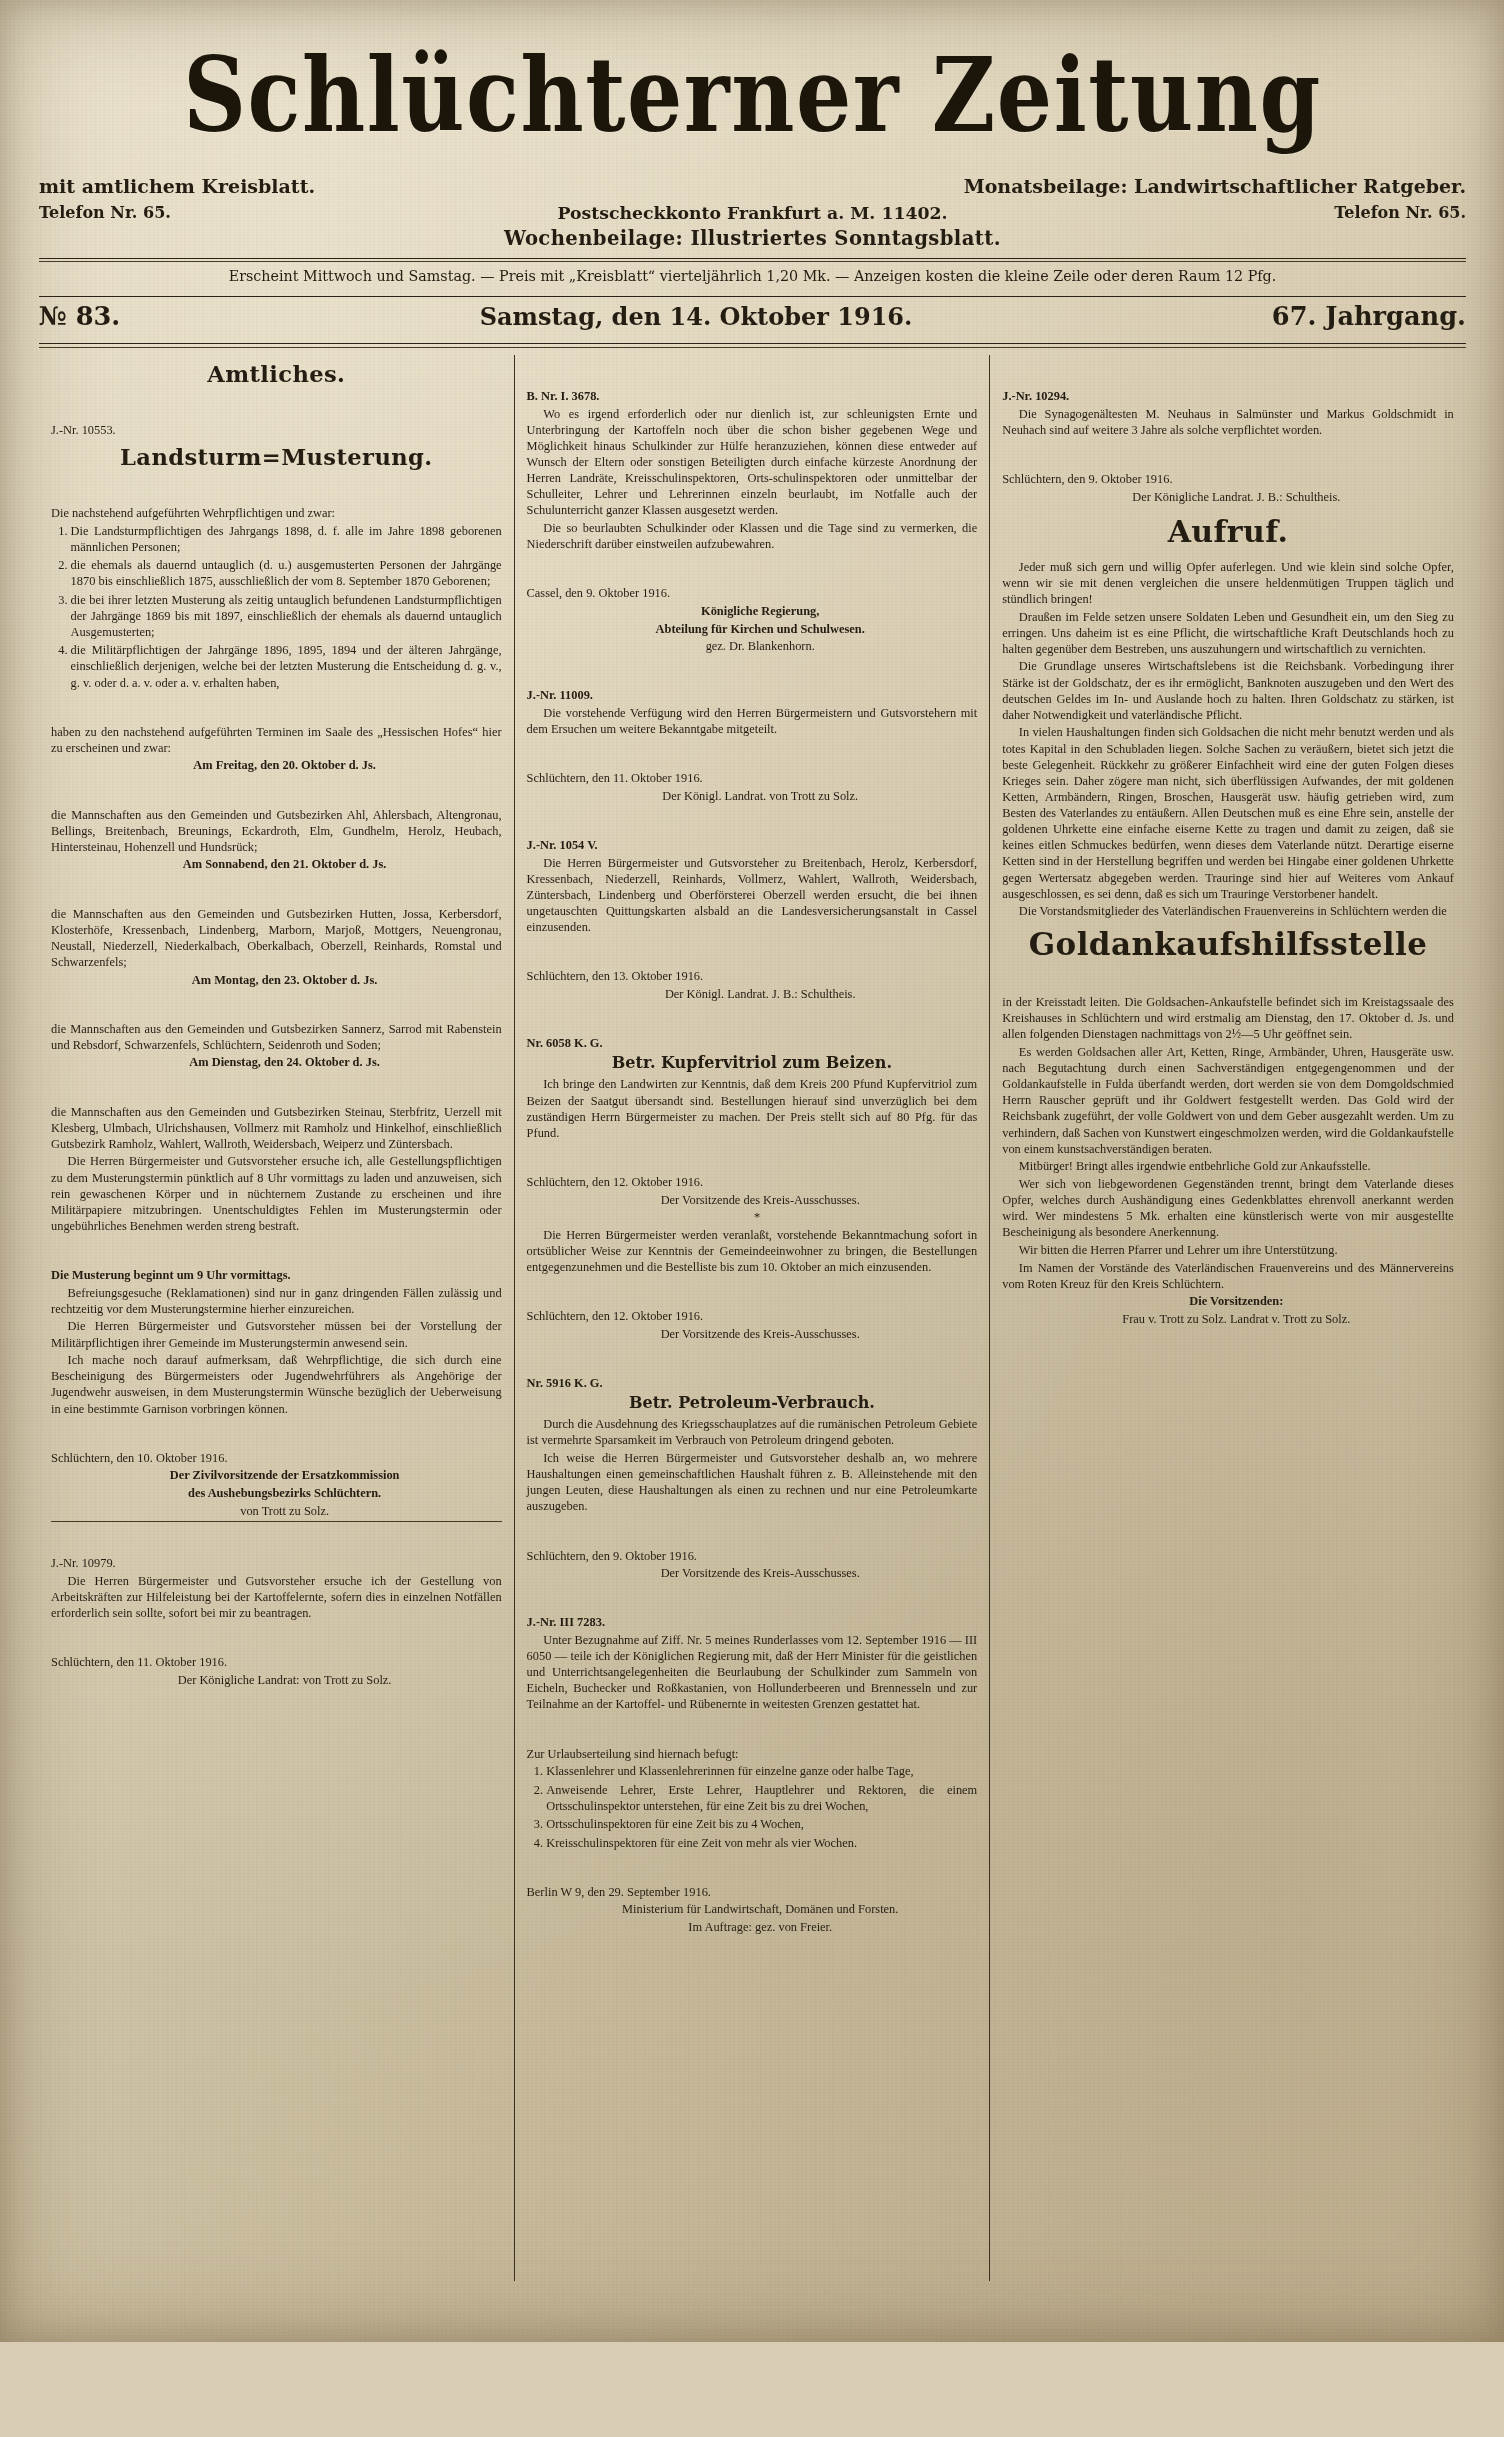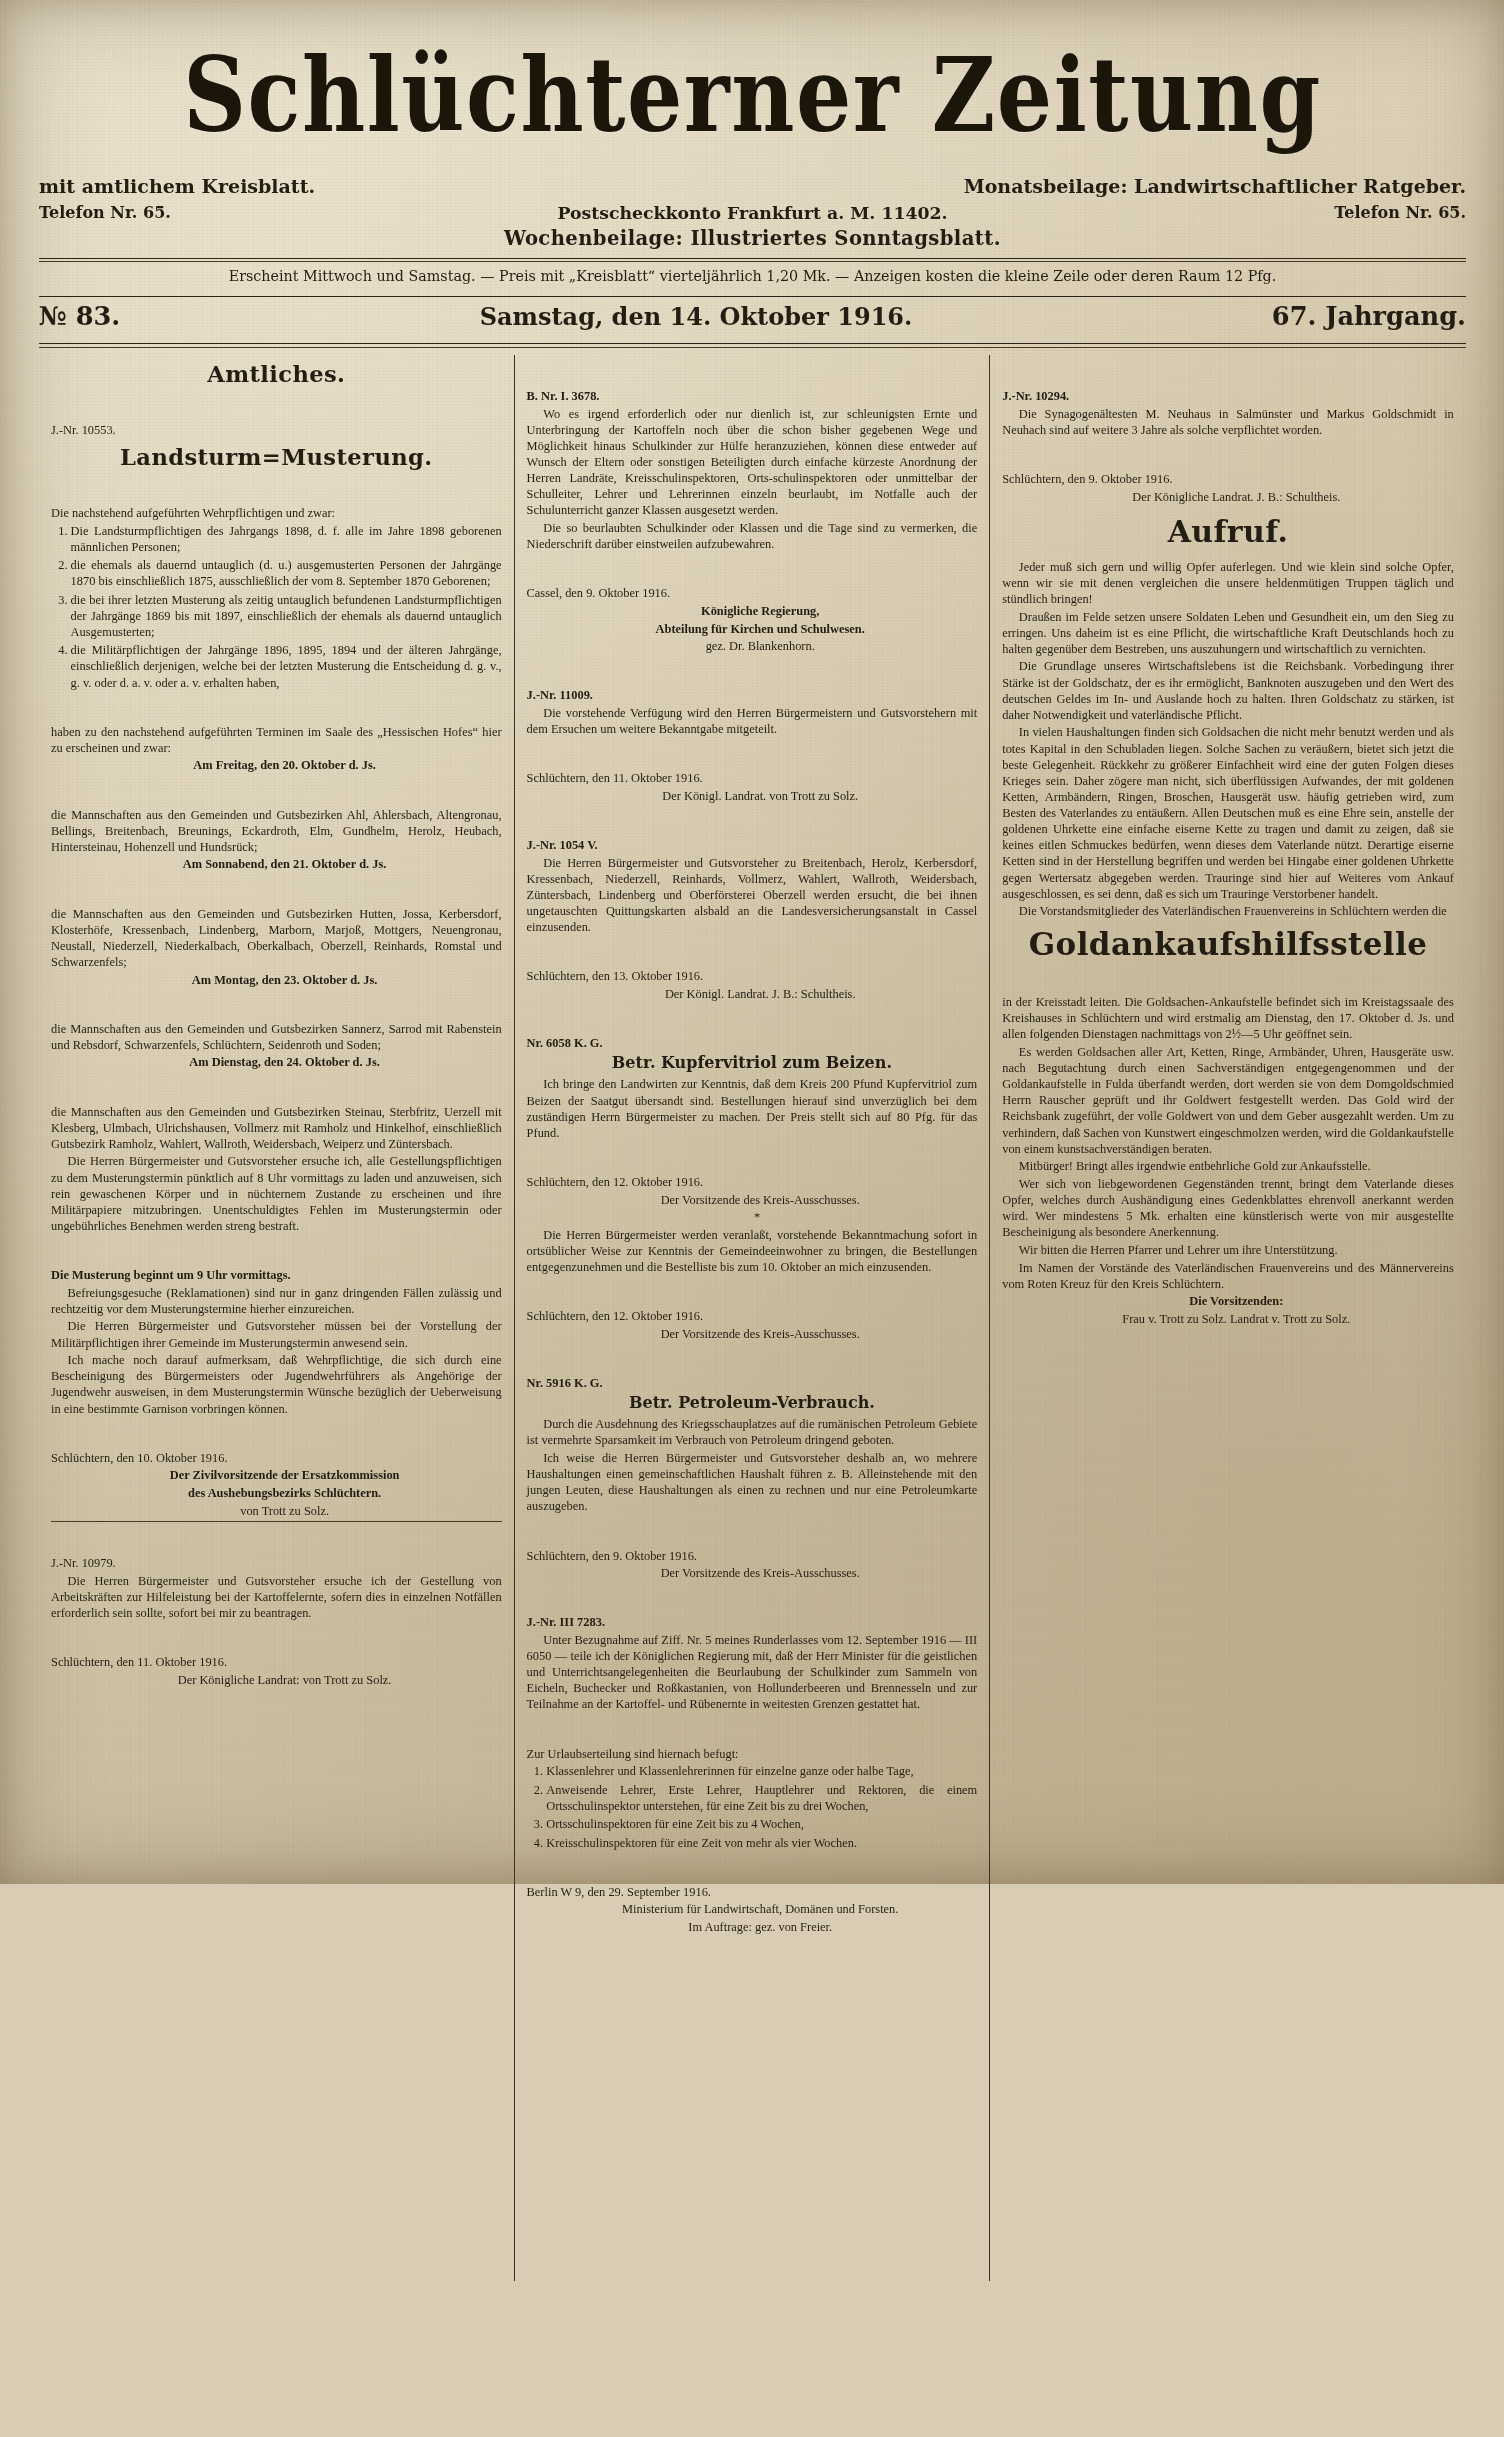--- a/index.html
+++ b/index.html
@@ -5,21 +5,21 @@
   html,body{margin:0;padding:0;}
   body{
     width:1505px;height:2438px;
     background:#d8cdb4;
     font-family:"Liberation Serif", serif;
     color:#241d12;
     overflow:hidden;
   }
   .page{
     position:relative;
-    width:1505px;height:1884px;
+    width:1505px;height:2342px;
     background:
       radial-gradient(ellipse at 20% 10%, rgba(255,250,235,.35), rgba(0,0,0,0) 60%),
       radial-gradient(ellipse at 85% 80%, rgba(120,95,55,.18), rgba(0,0,0,0) 65%),
       linear-gradient(165deg,#e2d8c0 0%,#d9cdb2 35%,#cfc3a6 70%,#c9bb9c 100%);
     box-sizing:border-box;
     padding:30px 39px 22.6px 39px;
   }
   .grain{
     position:absolute;inset:0;
     pointer-events:none;

